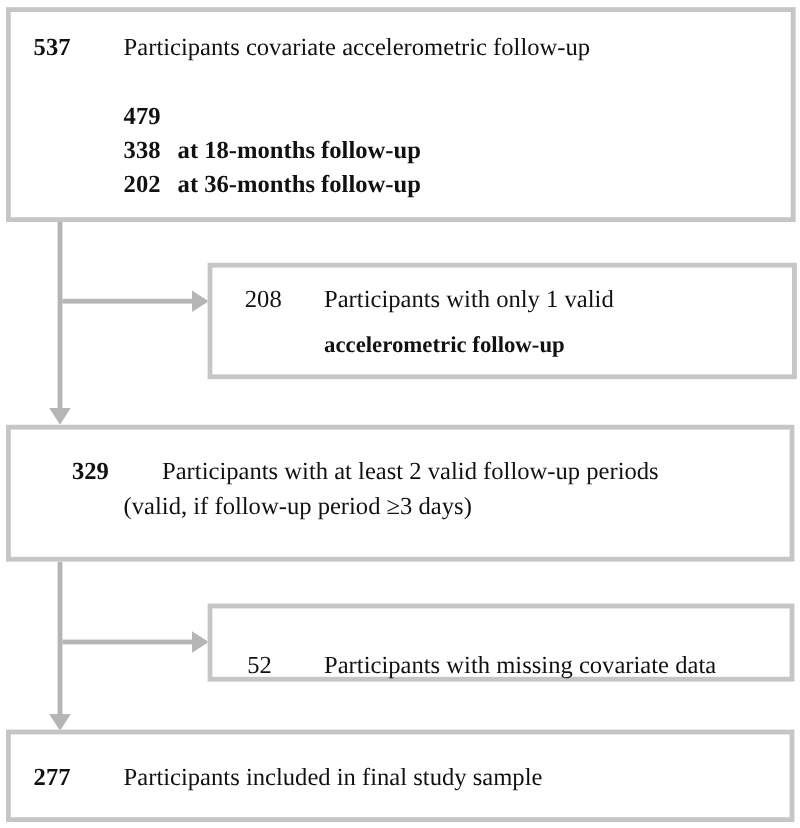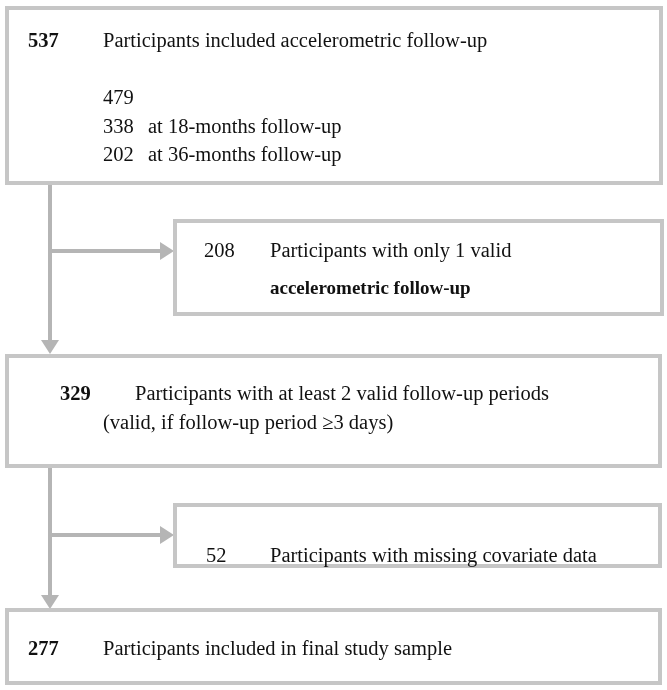--- a/index.html
+++ b/index.html
@@ -48,21 +48,21 @@
     text-align: left;
   }
   .num.bold { font-weight: bold; }
   .label { display: inline-block; }
 
   
   .b1-head { left: 28px; top: 30px; }
   .b1-head .num   { width: 75px; }
 
   
-  .b1-sub { left: 103px; }
+  .b1-sub { left: 103px; font-weight: bold; }
   .b1-sub .num   { width: 45px; }
   .b1-sub-1 { top: 87px; }
   .b1-sub-2 { top: 116px; }
   .b1-sub-3 { top: 144px; align-items: center; }
 
   
   .b2-head { left: 204px; top: 240px; }
   .b2-head .num  { width: 66px; }
   .b2-line2 { left: 270px; top: 278px; font-size: 19px; line-height: 1; position: absolute; white-space: nowrap; font-weight: bold; }
 
@@ -132,21 +132,21 @@
   <div class="arrow-down arrow-down-1"></div>
 
   <div class="vline vline-2"></div>
   <div class="hline hline-2"></div>
   <div class="arrow-right arrow-right-2"></div>
   <div class="arrow-down arrow-down-2"></div>
 
   <div class="box box-1"></div>
   <div class="row b1-head">
     <span class="num bold">537</span>
-    <span class="label">Participants included accelerometric follow-up</span>
+    <span class="label">Participants covariate accelerometric follow-up</span>
   </div>
   <div class="row b1-sub b1-sub-1">
     <span class="num">479</span>
   </div>
   <div class="row b1-sub b1-sub-2">
     <span class="num">338</span>
     <span class="label">at 18-months follow-up</span>
   </div>
   <div class="row b1-sub b1-sub-3">
     <span class="num">202</span>

